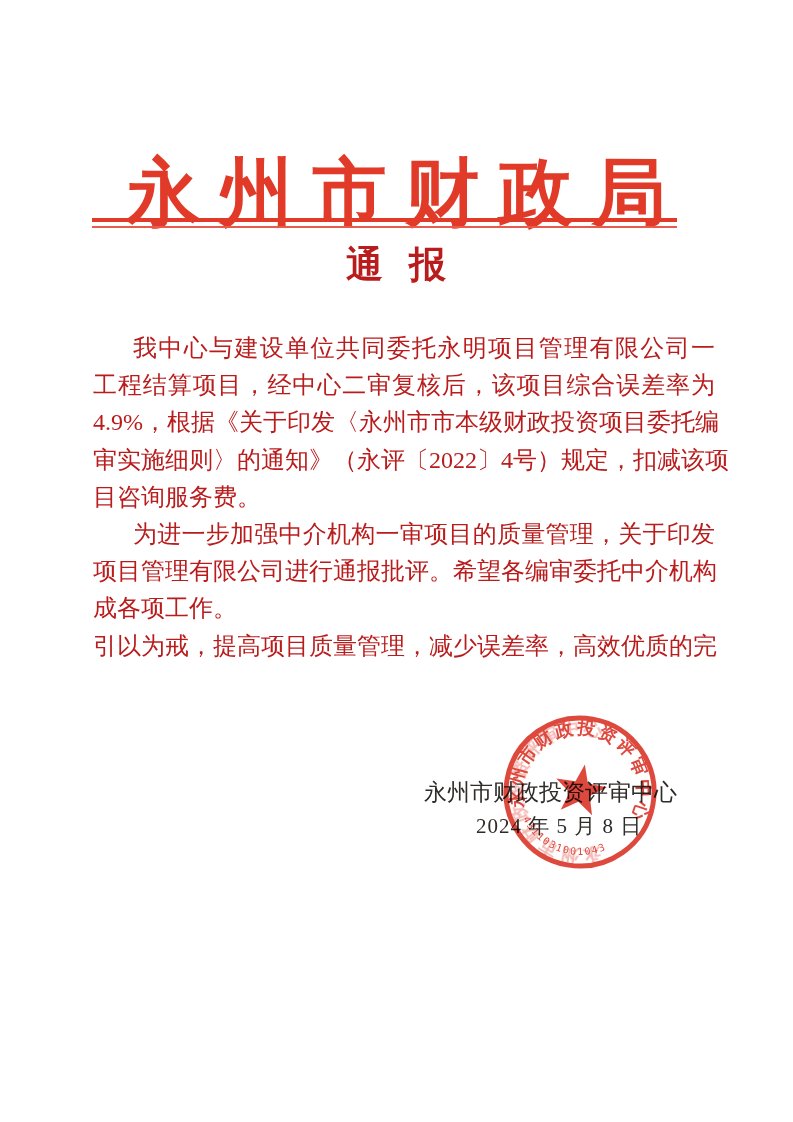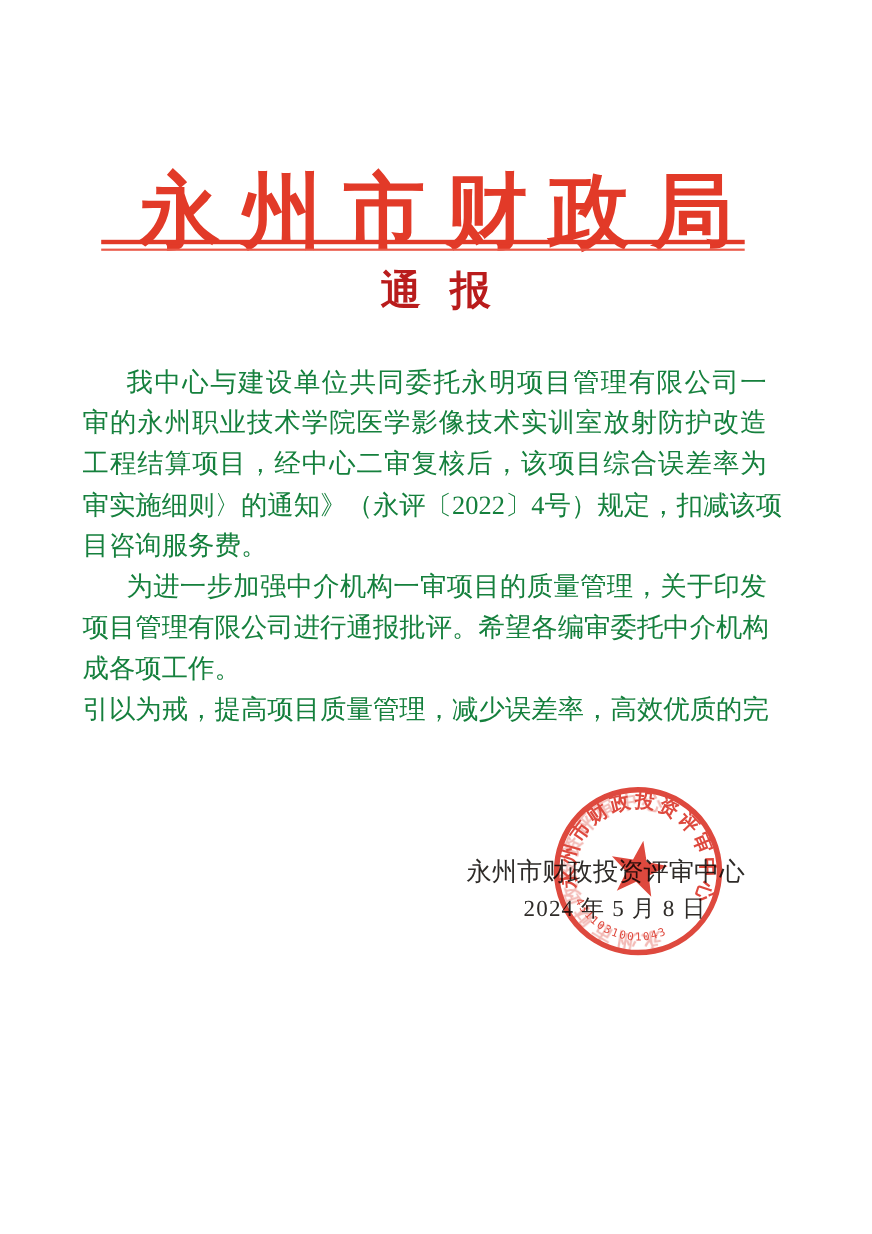--- a/index.html
+++ b/index.html
@@ -17,21 +17,21 @@
   }
   .rule{position:absolute;left:92px;width:585px;}
   .rule-thick{top:218px;height:4px;background:#e23a28;}
   .rule-thin{top:226px;height:2px;background:#ea5a4a;}
   .doc-title{
     position:absolute;top:243px;left:346px;width:100px;
     font-size:37px;font-weight:bold;color:#b91c1c;
     text-align:justify;text-align-last:justify;line-height:44px;
     white-space:nowrap;
   }
-  .bodyblock{position:absolute;left:75px;top:330px;width:622px;color:#15803d;}
+  .bodyblock{position:absolute;left:93px;top:330px;width:622px;color:#b91c1c;}
   .line{
     height:37.2px;line-height:37.2px;font-size:24px;
     text-align:justify;text-align-last:justify;
     white-space:nowrap;
   }
   .line.para-end{text-align:right;text-align-last:left;}
   .line.indent{text-indent:40px;}
   .sig-org{
     position:absolute;left:424px;top:778px;width:240px;
     font-size:23px;color:#2e2b28;line-height:30px;
@@ -53,22 +53,22 @@
 
 <div class="agency">永州市财政局</div>
 
 <div class="rule rule-thick"></div>
 <div class="rule rule-thin"></div>
 
 <div class="doc-title">通 报</div>
 
 <div class="bodyblock">
   <div class="line indent">我中心与建设单位共同委托永明项目管理有限公司一</div>
-  <div class="line">审的永州职业技术学院医学影像技术实训室放射防护改造</div>
   <div class="line">工程结算项目，经中心二审复核后，该项目综合误差率为</div>
+  <div class="line">4.9%，根据《关于印发〈永州市市本级财政投资项目委托编</div>
   <div class="line">审实施细则〉的通知》（永评〔2022〕4号）规定，扣减该项</div>
   <div class="line para-end">目咨询服务费。</div>
   <div class="line indent">为进一步加强中介机构一审项目的质量管理，关于印发</div>
   <div class="line">项目管理有限公司进行通报批评。希望各编审委托中介机构</div>
   <div class="line para-end">成各项工作。</div>
   <div class="line">引以为戒，提高项目质量管理，减少误差率，高效优质的完</div>
 </div>
 
 <div class="sig-org">永州市财政投资评审中心</div>
 <div class="sig-date">2024 年 5 月 8 日</div>

